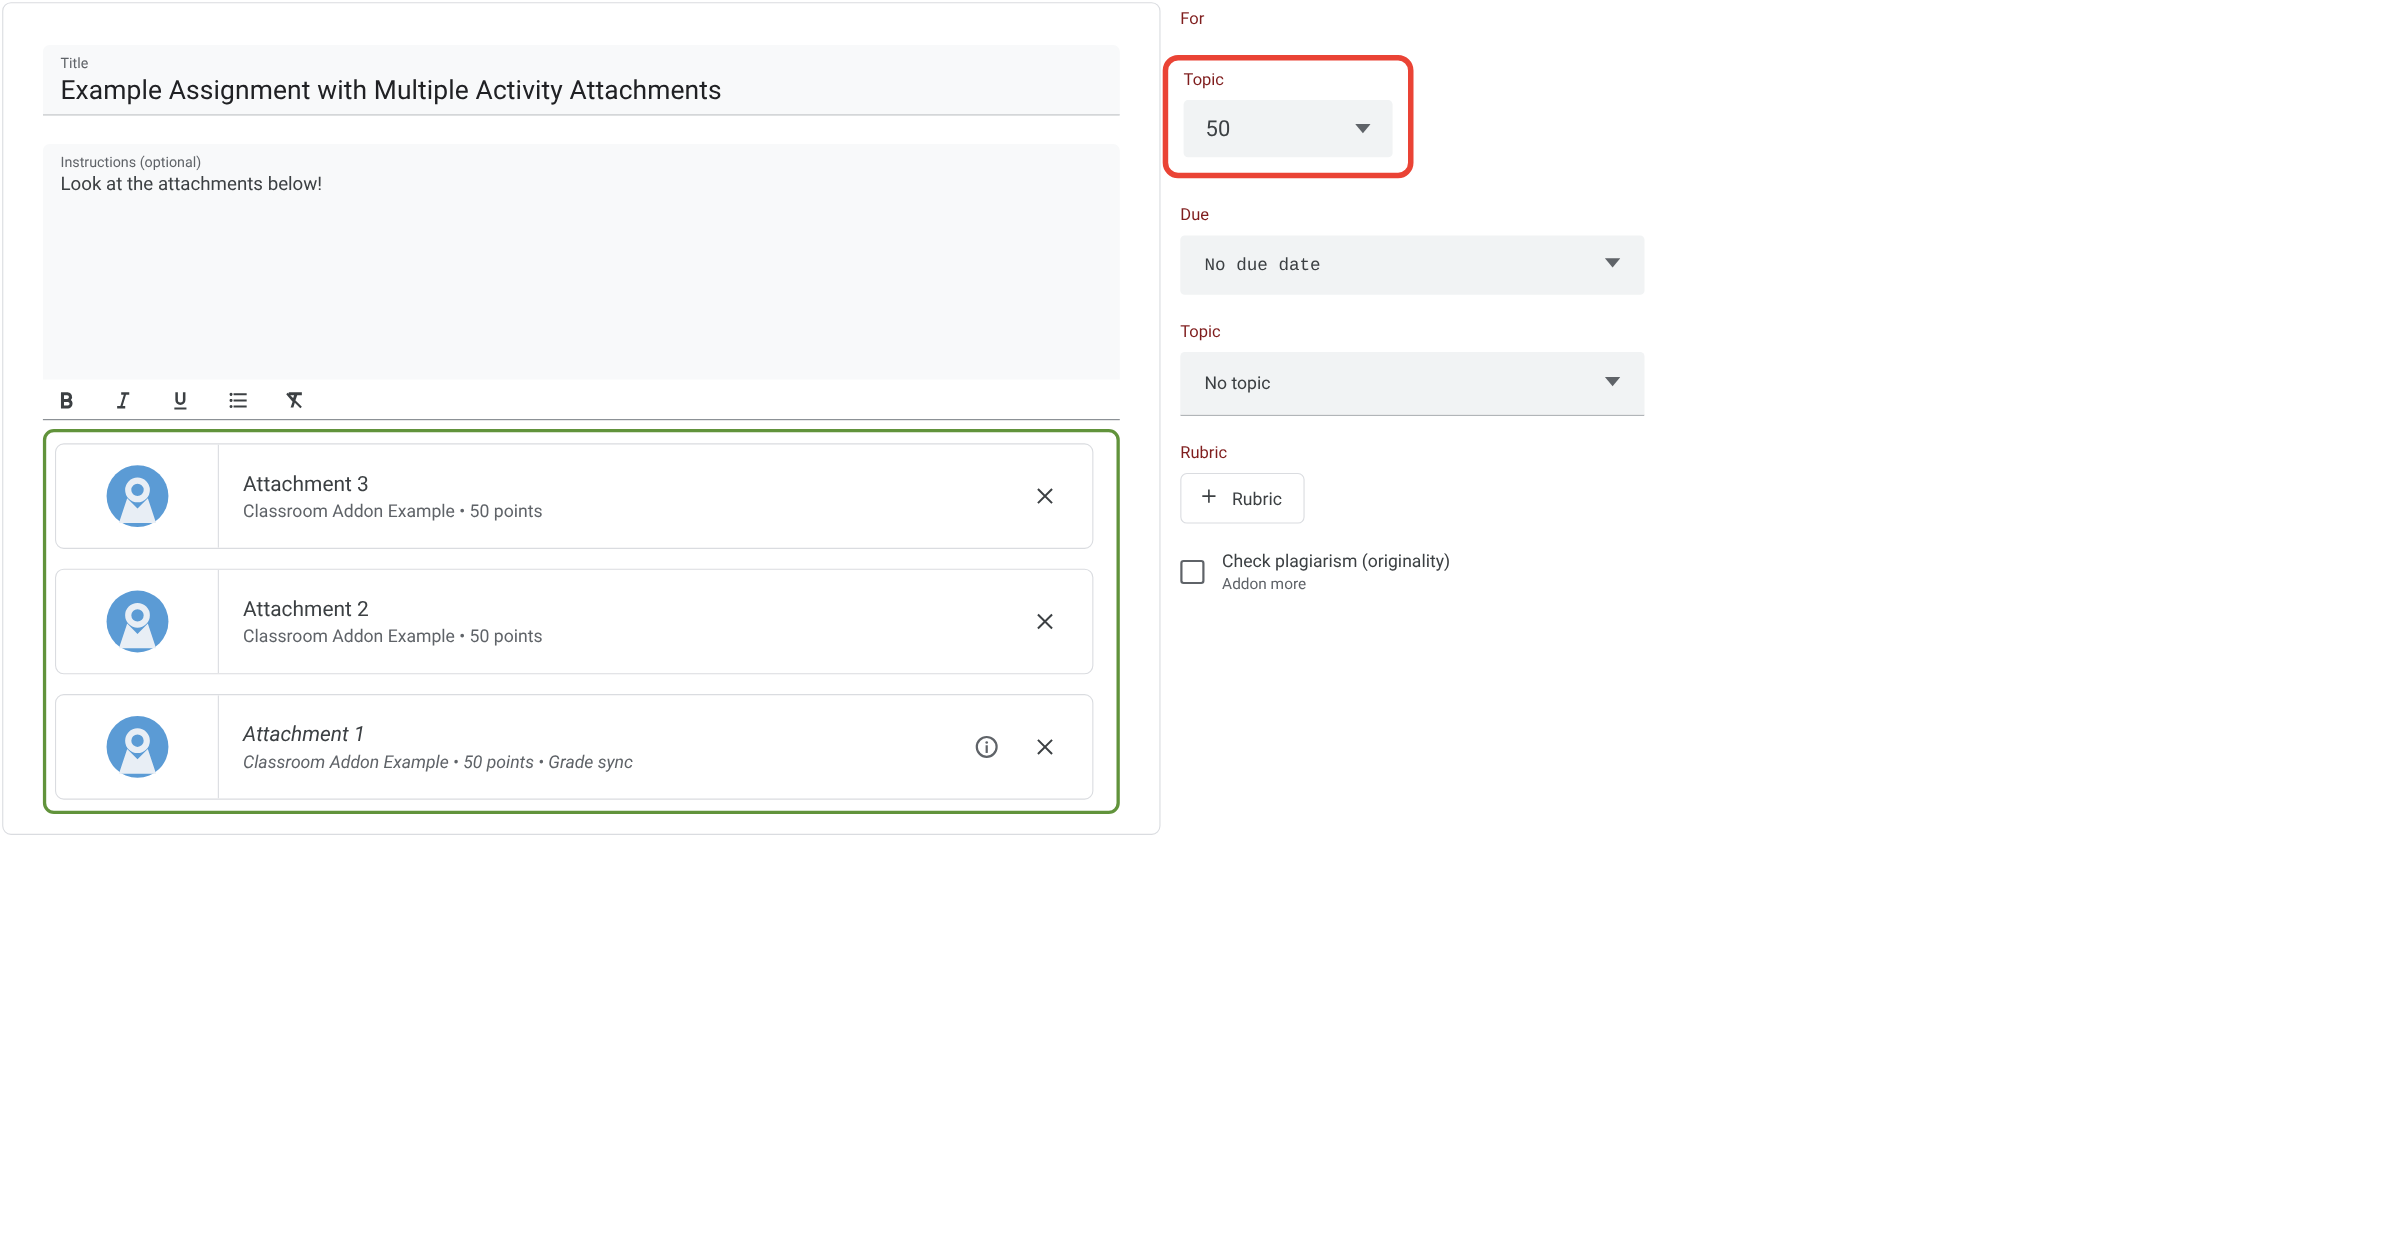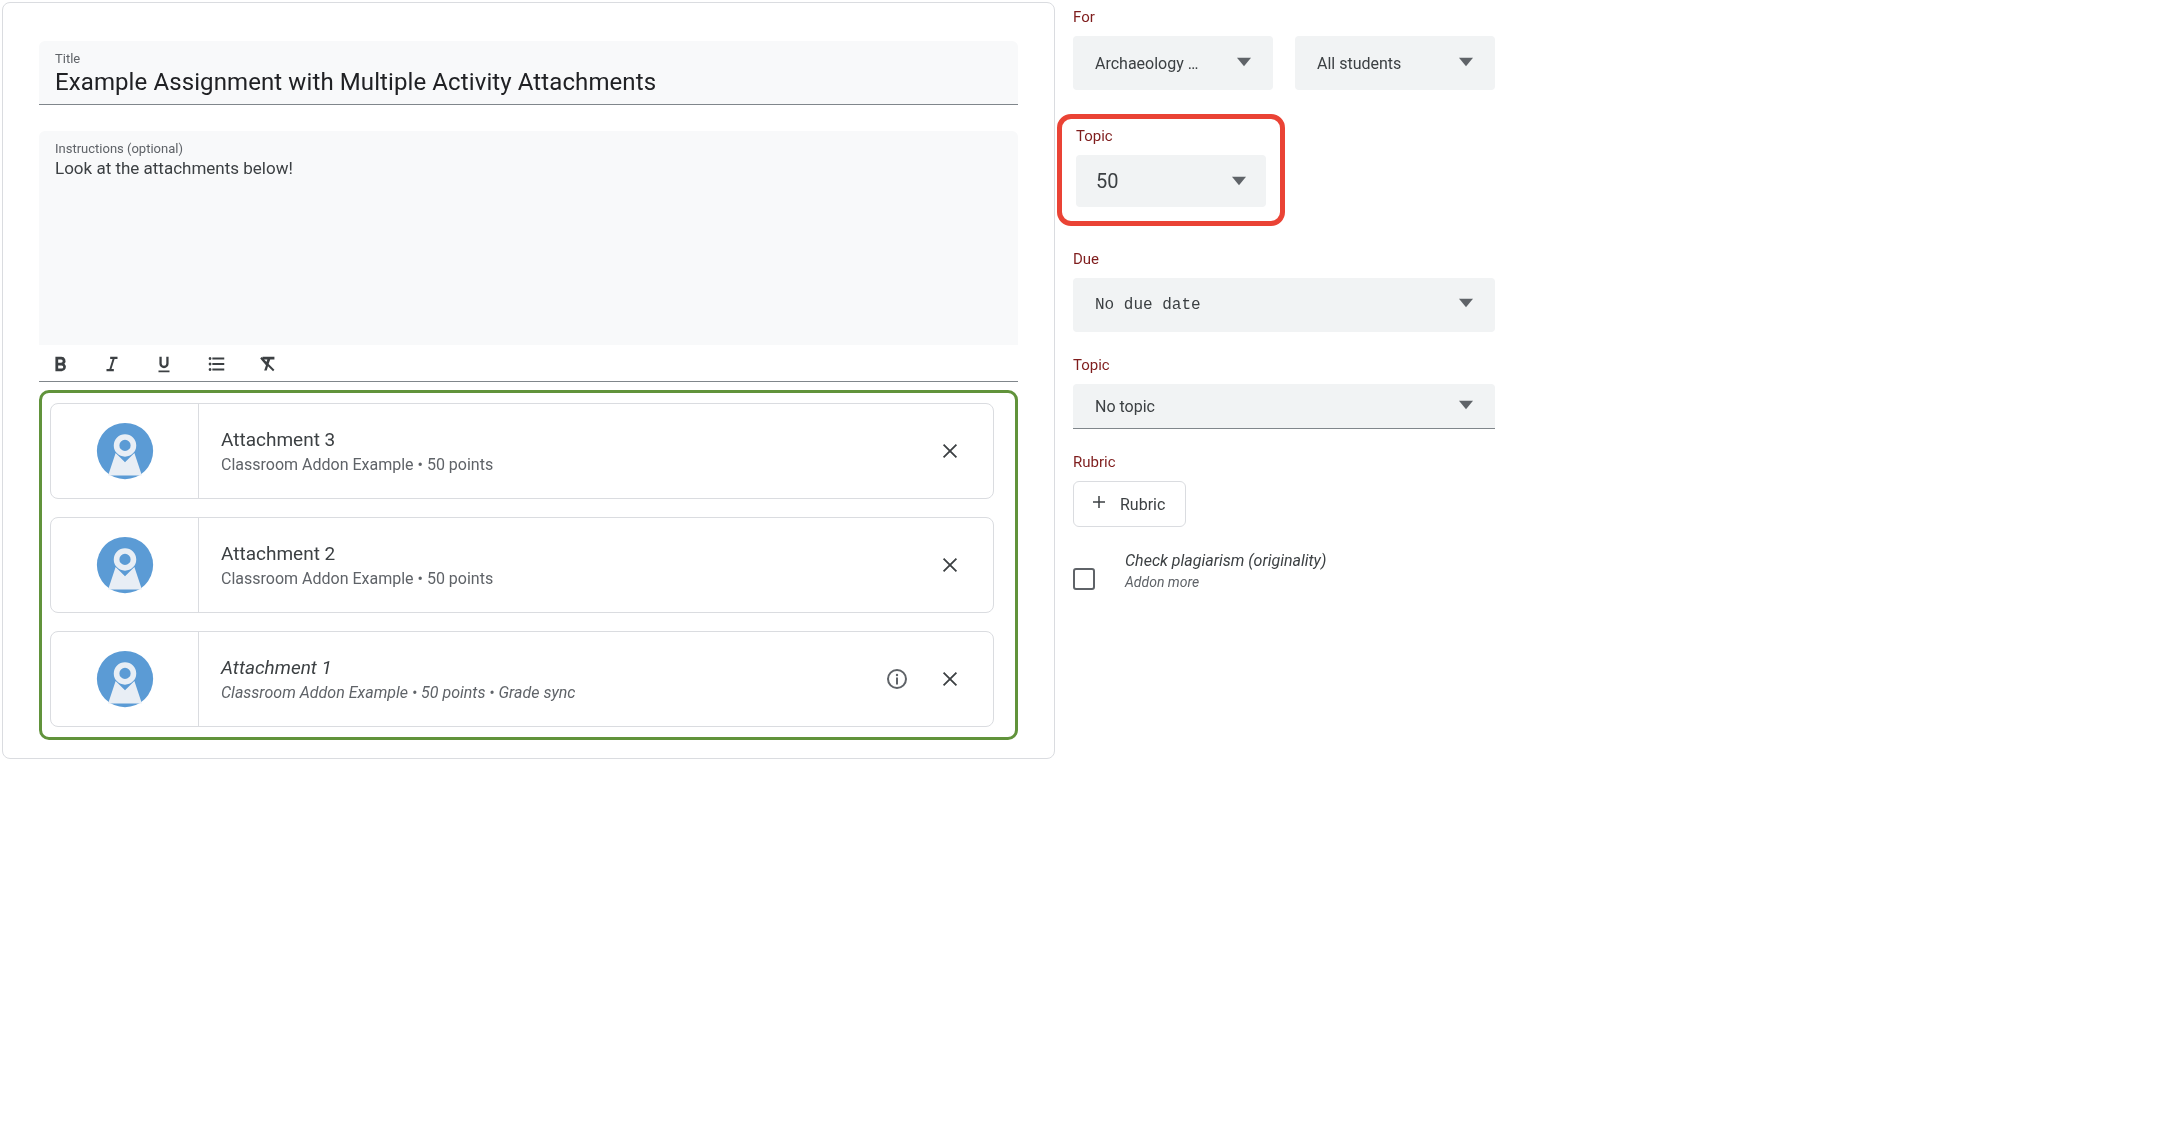--- a/index.html
+++ b/index.html
@@ -188,24 +188,23 @@
     align-items: center;
     padding: 0 20px 0 16px;
     gap: 12px;
     font-size: 16px;
     cursor: pointer;
     color: #3c4043;
   }
   .plus svg { width:18px; height:18px; stroke:#3c4043; stroke-width:2; }
   .check-row {
     display: flex;
-    align-items: flex-end;
-    gap: 30px;
+    align-items: center;
+    gap: 16px;
     margin-top: 22px;
-    font-style: italic;
   }
   .checkbox {
     width: 22px;
     height: 22px;
     border: 2px solid #5f6368;
     border-radius: 3px;
     margin-top: 1px;
     cursor: pointer;
   }
   .check-text .lbl {
@@ -215,21 +214,21 @@
   .check-text .learn {
     font-size: 14px;
     color: #5f6368;
     margin-top: 4px;
     cursor: pointer;
   }
   .topic-select {
     background: #f1f3f4;
     border-bottom: 1px solid #80868b;
     border-radius: 4px 4px 0 0;
-    height: 45px;
+    height: 58px;
     display: flex;
     align-items: center;
     justify-content: space-between;
     padding: 0 22px;
     cursor: pointer;
     font-size: 16px;
   }
 </style>
 </head>
 <body>
@@ -354,34 +353,20 @@
         </div>
       </div>
 
     </div>
   </div>
 
   <div class="side-col">
 
     <div class="section">
       <div class="sec-label">For</div>
-      <div class="row">
-        <div class="select" style="flex:1;">
-          <span>Archaeology …</span>
-          <span class="caret"><svg viewBox="0 0 10 6">
-                <path d="M0 0 L5 6 L10 0 Z"></path>
-              </svg></span>
-        </div>
-        <div class="select" style="flex:1;">
-          <span>All students</span>
-          <span class="caret"><svg viewBox="0 0 10 6">
-                <path d="M0 0 L5 6 L10 0 Z"></path>
-              </svg></span>
-        </div>
-      </div>
     </div>
 
     <div class="section">
       <div class="points-highlight">
         <div class="sec-label">Topic</div>
         <div class="points-select">
           <span>50</span>
           <span class="caret"><svg viewBox="0 0 10 6">
                 <path d="M0 0 L5 6 L10 0 Z"></path>
               </svg></span>

